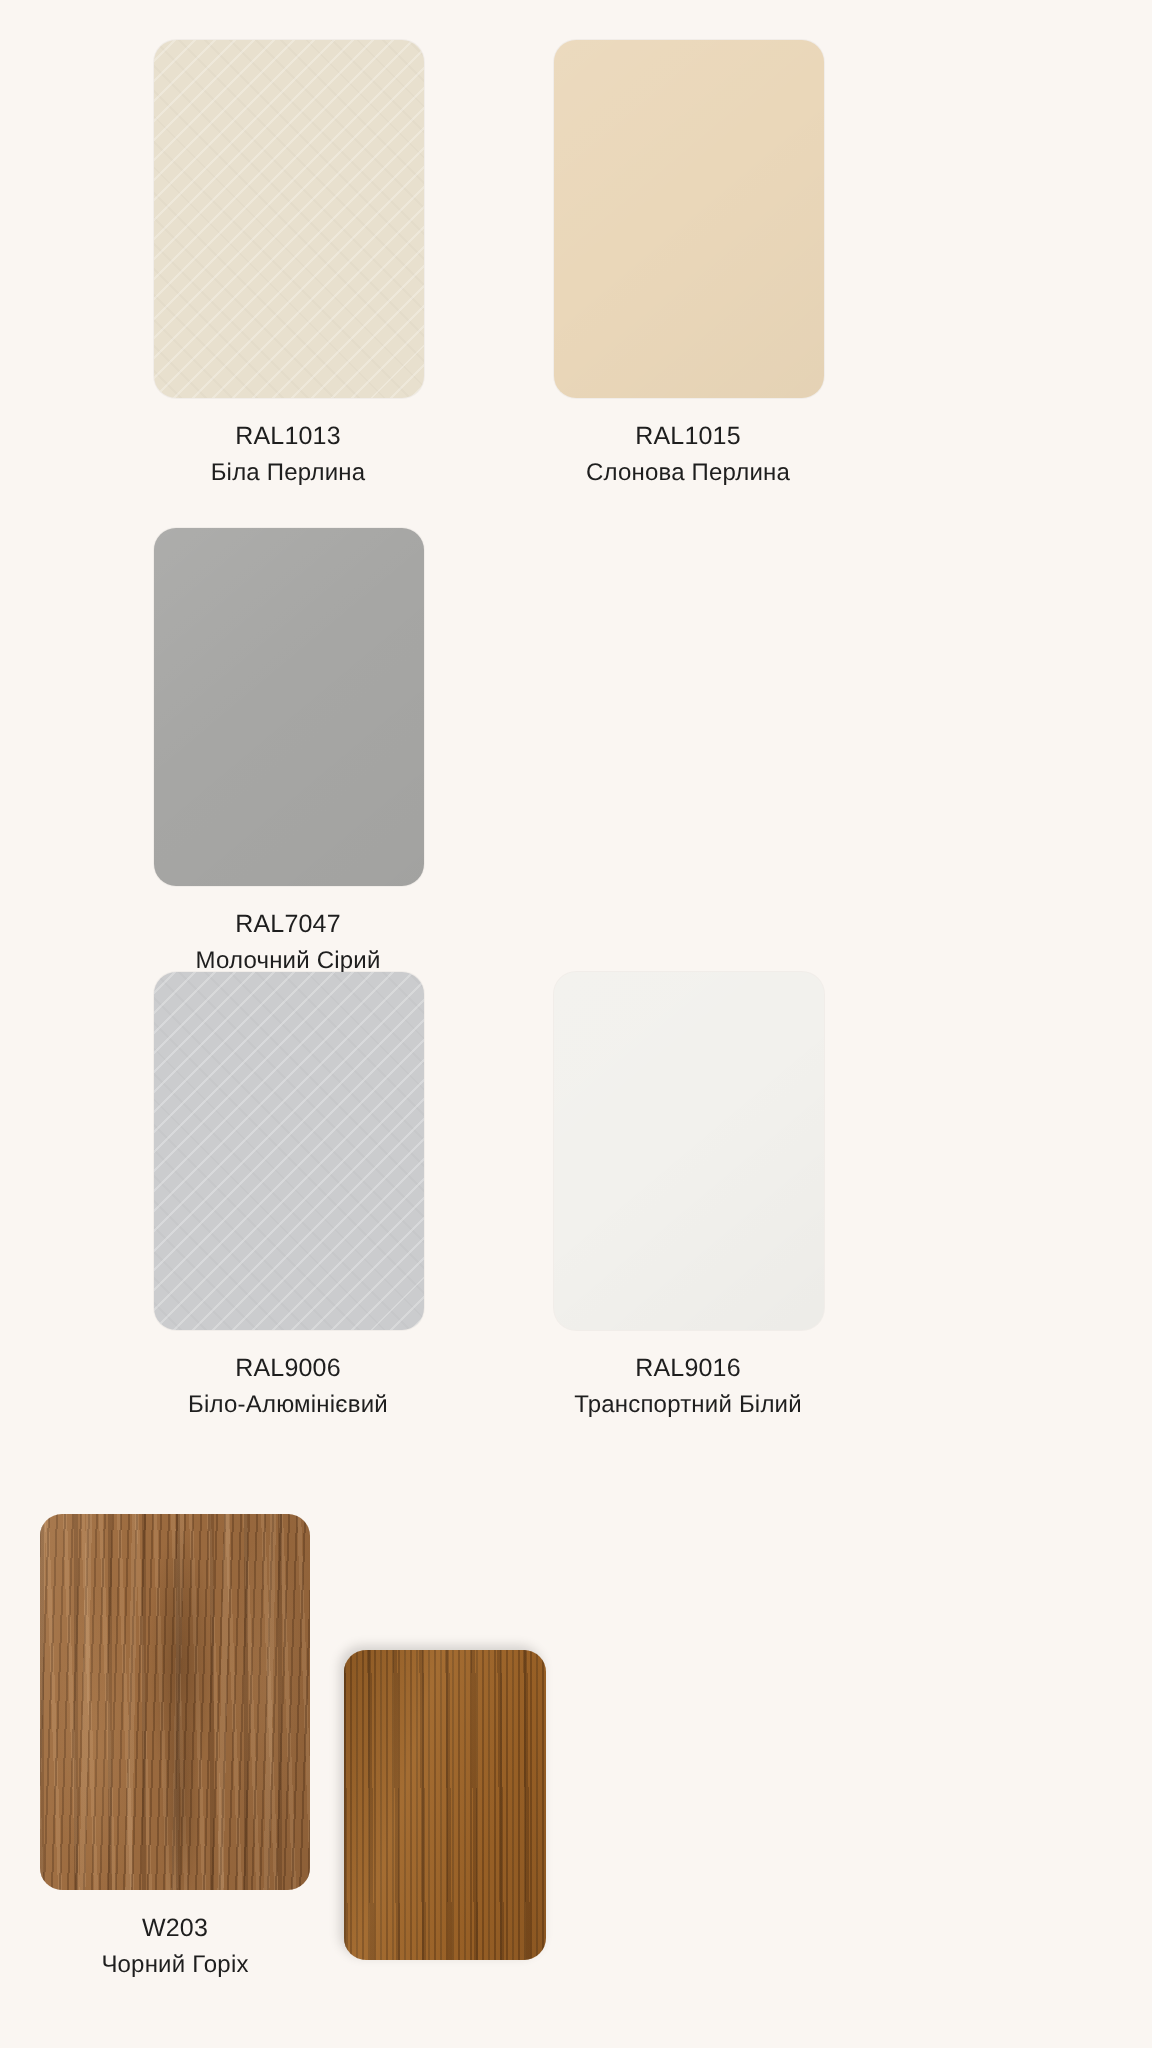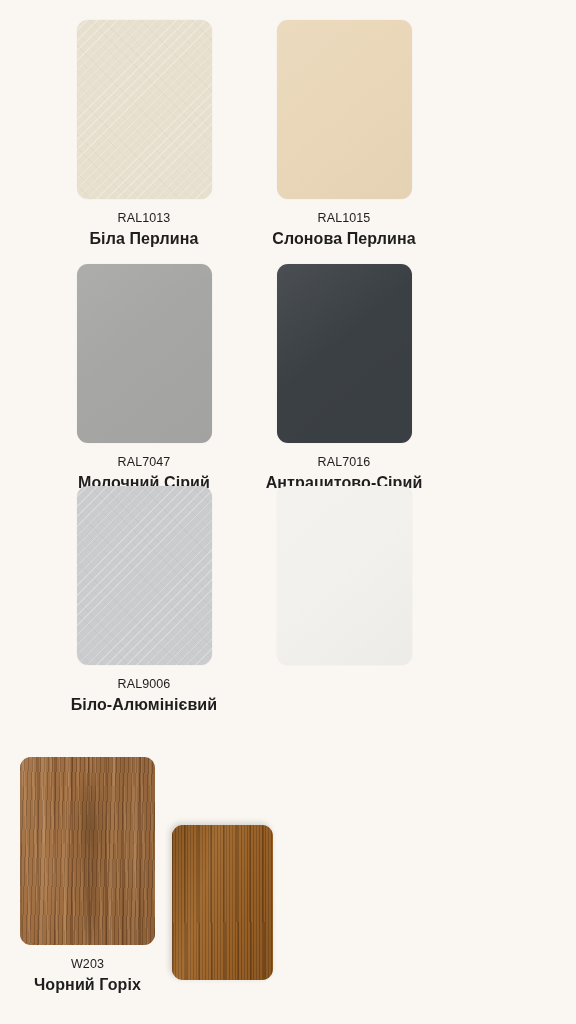--- a/index.html
+++ b/index.html
@@ -83,23 +83,22 @@
     margin-top: 11px;
     text-align: center;
     color: #1e1e1e;
     line-height: 1.42;
   }
   .code {
     font-size: 12.5px;
     letter-spacing: 0.1px;
   }
   .name {
-    font-size: 16px;
+    font-size: 12px;
     letter-spacing: 0.1px;
-    font-weight: bold;
   }
 
   
   #wood-section {
     position: absolute;
     left: 0;
     top: 757px;
     width: 476px;
     height: 267px;
   }
@@ -238,44 +237,39 @@
   <div class="swatch-row" data-row="1">
     <div class="swatch-cell c0">
       <div class="chip smooth" id="chip-1-0" style="background: rgb(166, 166, 164);">
         <div class="sheen"></div>
       </div>
       <div class="caption">
         <div class="code">RAL7047</div>
         <div class="name">Молочний Сірий</div>
       </div>
     </div>
-    <div class="swatch-cell">
-      <div class="chip smooth" id="chip-1-2" style="background: rgb(59, 64, 69);">
-        <div class="sheen"></div>
-      </div>
-      <div class="caption">
-        <div class="code">RAL7016</div>
-        <div class="name">Антрацитово-Сірий</div>
-      </div>
-    </div>
   </div>
 
   <div class="swatch-row" data-row="2">
     <div class="swatch-cell c0">
       <div class="chip textured" id="chip-2-0" style="background: rgb(203, 204, 206);">
         <div class="sheen"></div>
       </div>
       <div class="caption">
         <div class="code">RAL9006</div>
         <div class="name">Біло-Алюмінієвий</div>
       </div>
     </div>
     <div class="swatch-cell">
       <div class="chip smooth" id="chip-2-1" style="background: rgb(242, 241, 237);">
         <div class="sheen"></div>
+      </div>
+      <div class="caption">
+        <div class="code">RAL9016</div>
+        <div class="name">Транспортний Білий</div>
       </div>
     </div>
   </div>
 
   <div id="wood-section">
 
     <div class="wood-chip" id="wood-chip-large" style="background: rgb(156, 107, 63);">
       <div class="grain g1"></div>
       <div class="grain g2"></div>
       <div class="grain knot"></div>

